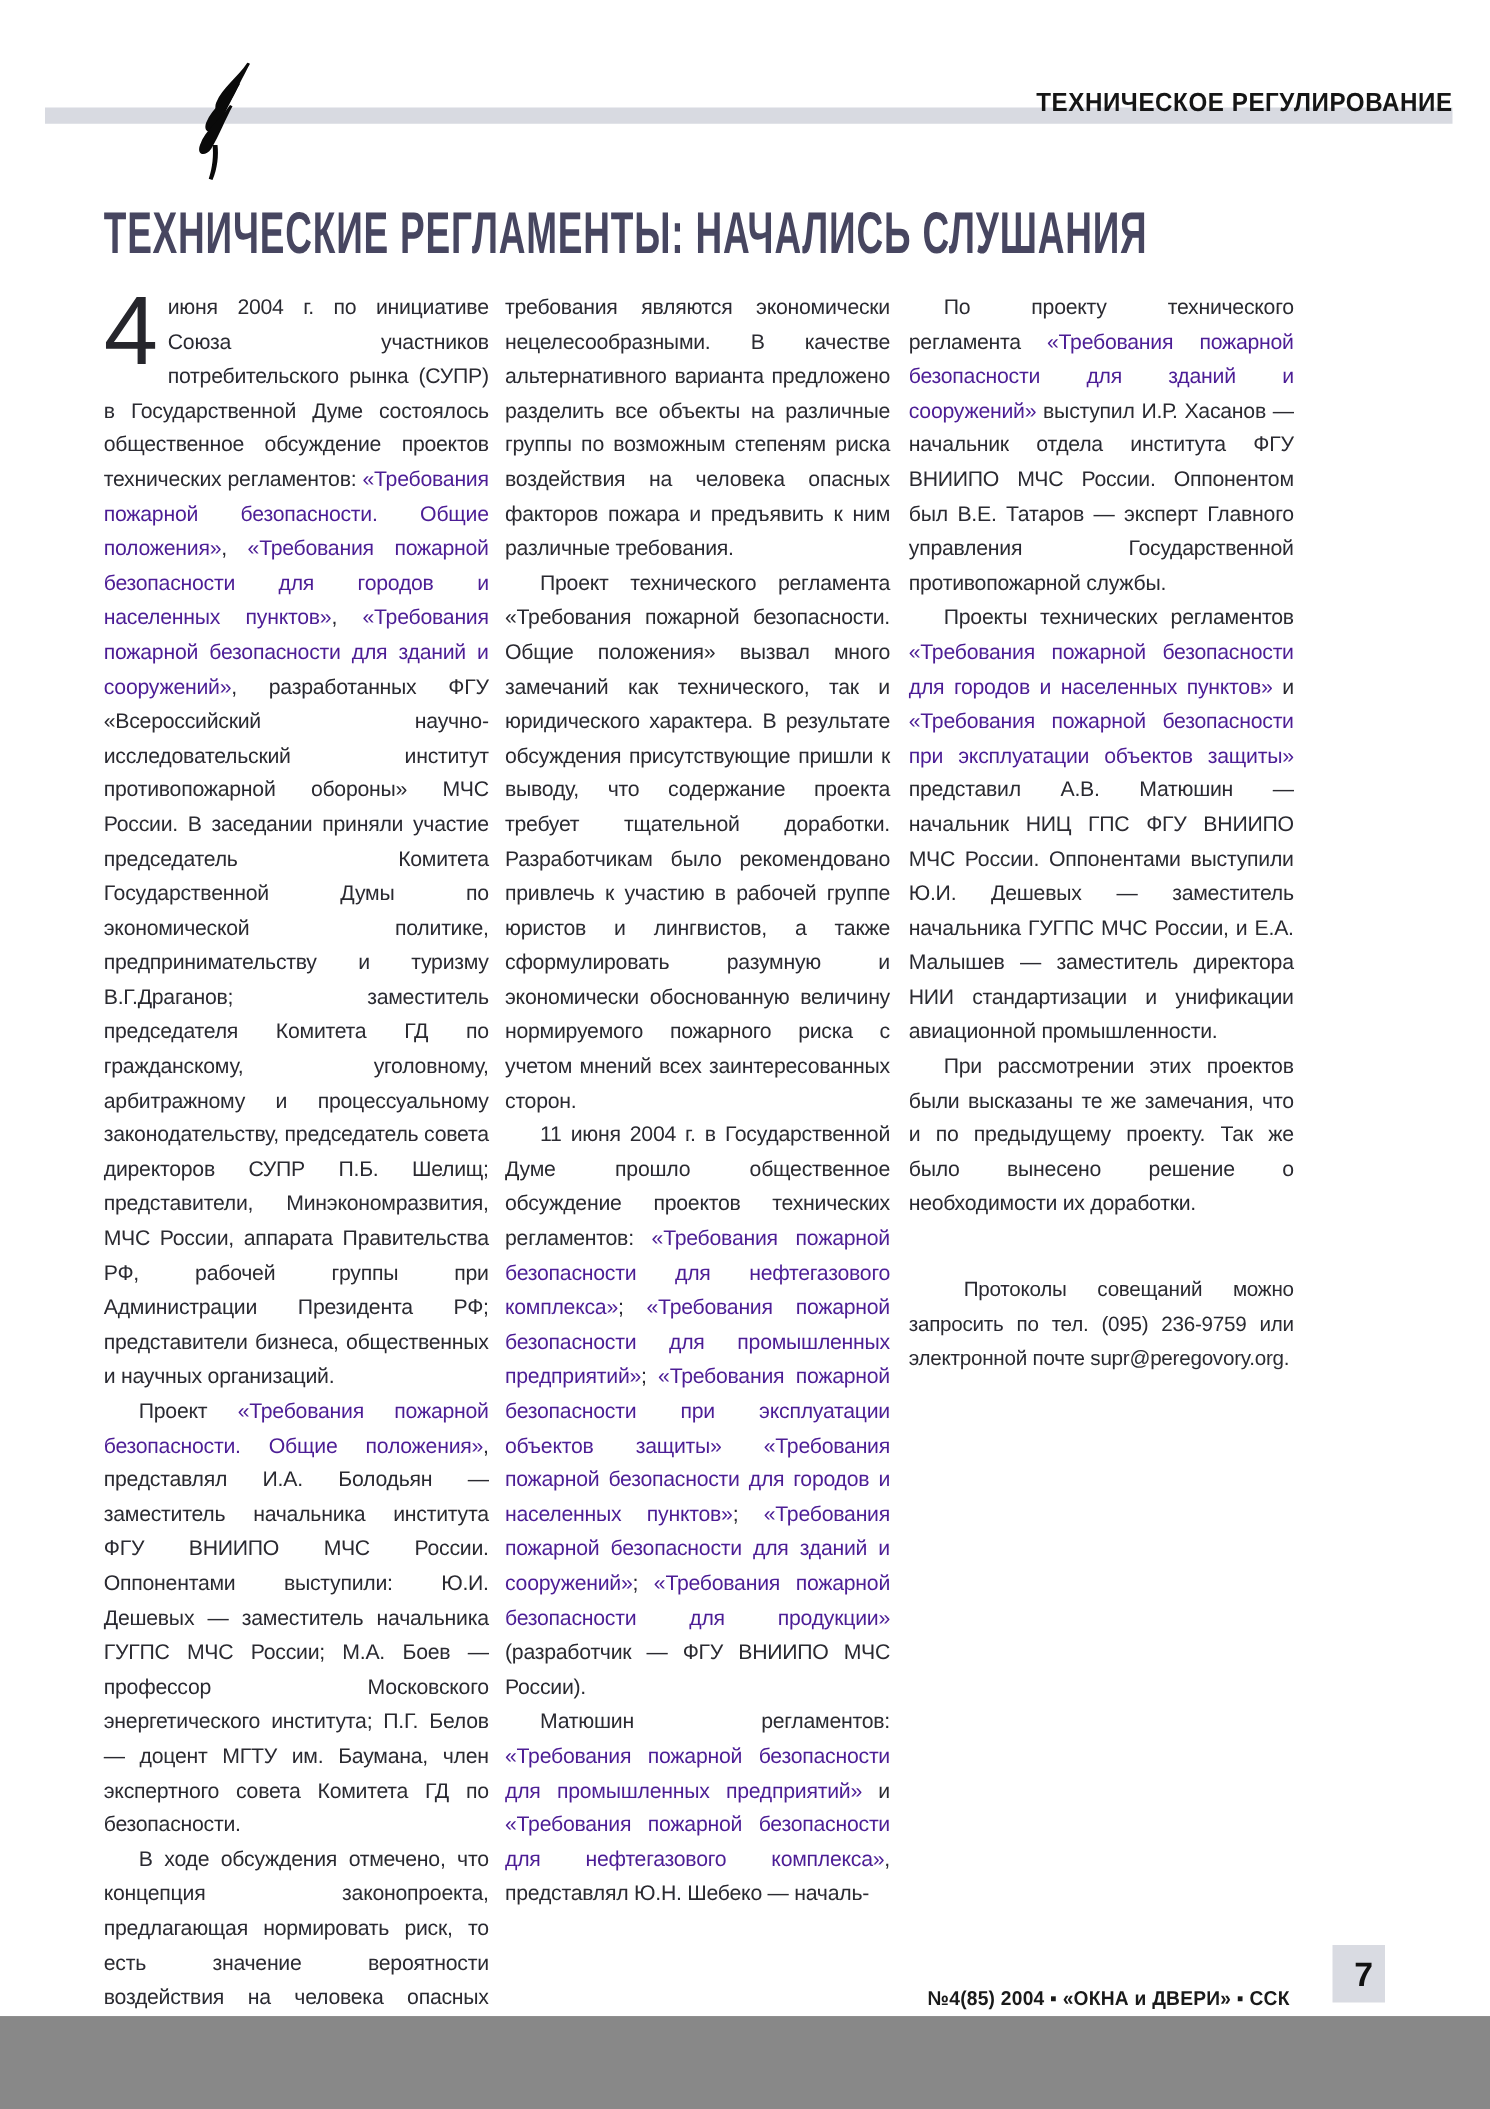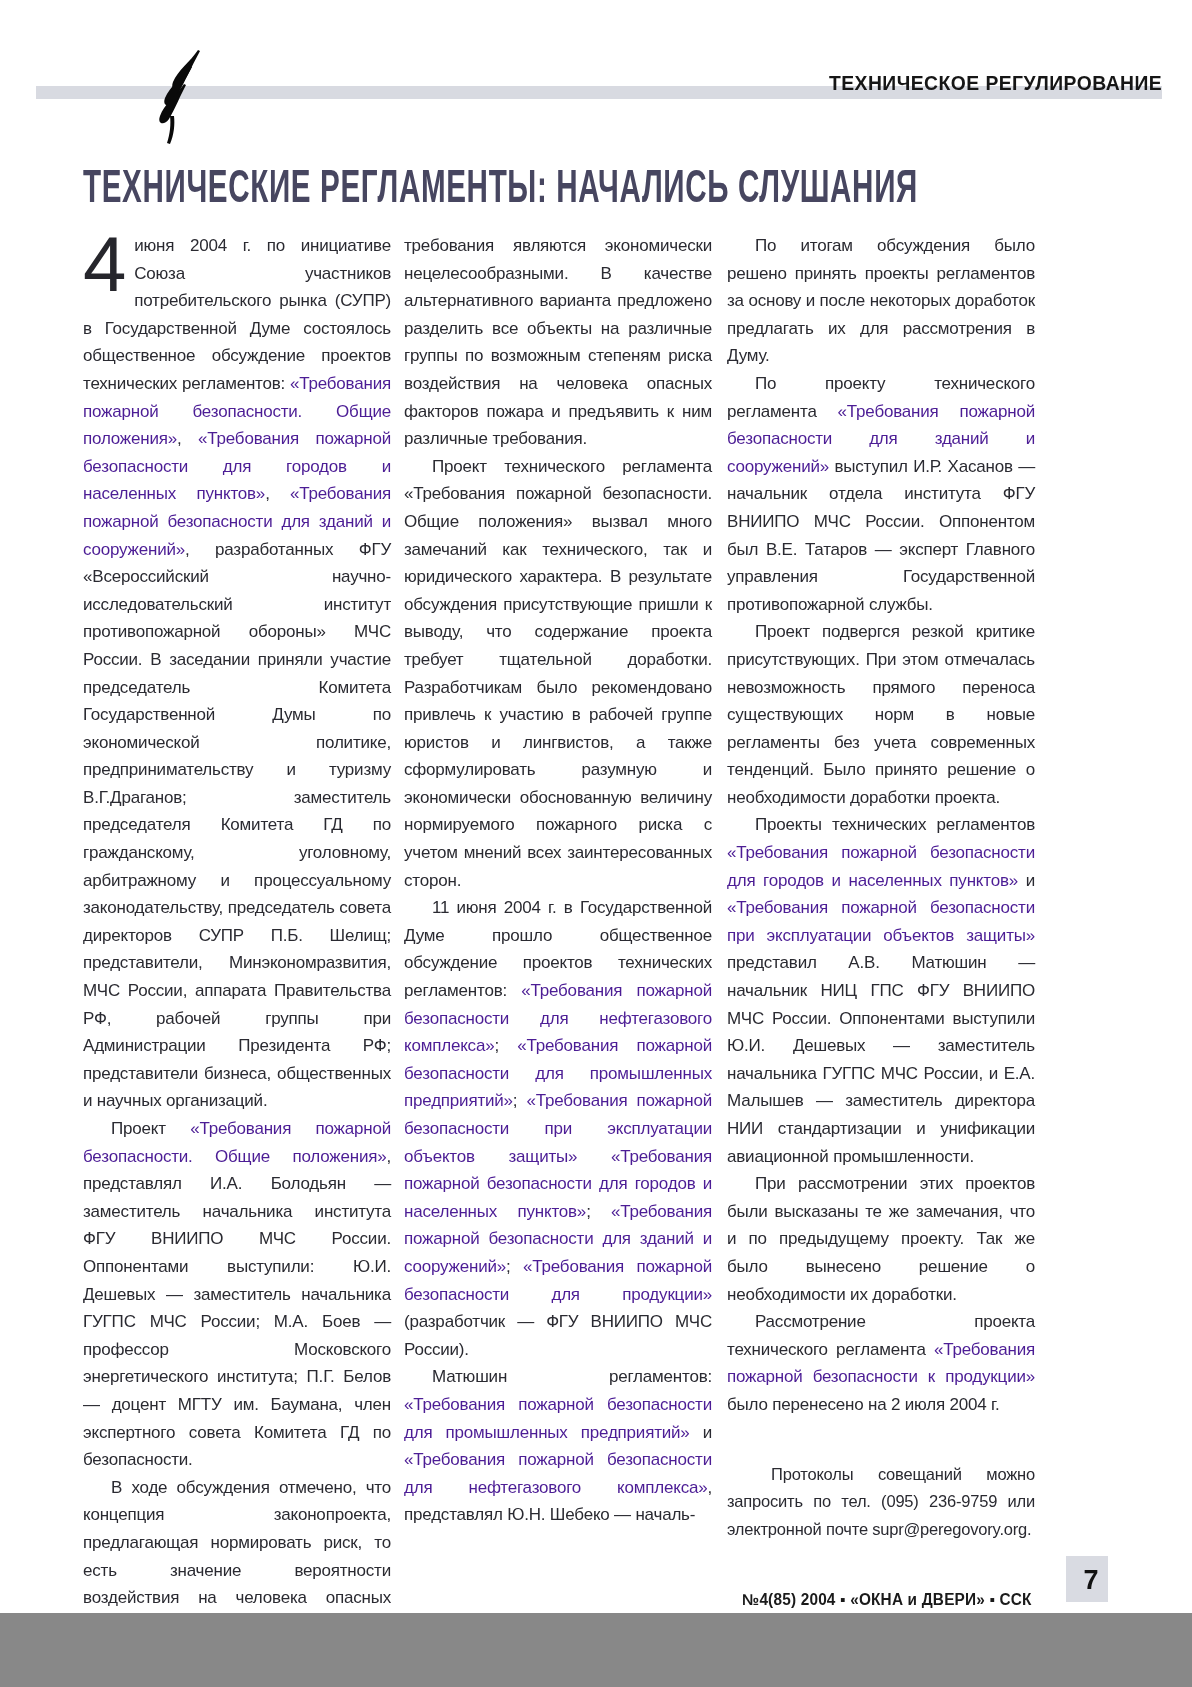--- a/index.html
+++ b/index.html
@@ -97,26 +97,23 @@
         <p class="para" data-name="paragraph"><span data-name="text-run">Проект </span><b data-name="bold-run">«Требования пожарной безопасности. Общие положения»</b><span data-name="text-run">, представлял И.А. Болодьян — заместитель начальника института ФГУ ВНИИПО МЧС России. Оппонентами выступили: Ю.И. Дешевых — заместитель начальника ГУГПС МЧС России; М.А. Боев — профессор Московского энергетического института; П.Г. Белов — доцент МГТУ им. Баумана, член экспертного совета Комитета ГД по безопасности.</span></p>
         <p class="para" data-name="paragraph"><span data-name="text-run">В ходе обсуждения отмечено, что концепция законопроекта, предлагающая нормировать риск, то есть значение вероятности воздействия на человека опасных факторов пожара, является единственно правильной и соответствует международной практике. Однако предлагающиеся в законопроекте показатели риска вызвали у многих собравшихся сомнения в возможности реализации их на практике. Было подчеркнуто, что завышенные</span></p>
       </div>
       <div class="col" data-name="column-2">
         <p class="para noindent" data-name="paragraph"><span data-name="text-run">требования являются экономически нецелесообразными. В качестве альтернативного варианта предложено разделить все объекты на различные группы по возможным степеням риска воздействия на человека опасных факторов пожара и предъявить к ним различные требования.</span></p>
         <p class="para" data-name="paragraph"><span data-name="text-run">Проект технического регламента «Требования пожарной безопасности. Общие положения» вызвал много замечаний как технического, так и юридического характера. В результате обсуждения присутствующие пришли к выводу, что содержание проекта требует тщательной доработки. Разработчикам было рекомендовано привлечь к участию в рабочей группе юристов и лингвистов, а также сформулировать разумную и экономически обоснованную величину нормируемого пожарного риска с учетом мнений всех заинтересованных сторон.</span></p>
         <p class="para" data-name="paragraph"><span data-name="text-run">11 июня 2004 г. в Государственной Думе прошло общественное обсуждение проектов технических регламентов: </span><b data-name="bold-run">«Требования пожарной безопасности для нефтегазового комплекса»</b><span data-name="text-run">; </span><b data-name="bold-run">«Требования пожарной безопасности для промышленных предприятий»</b><span data-name="text-run">; </span><b data-name="bold-run">«Требования пожарной безопасности при эксплуатации объектов защиты»</b><span data-name="text-run"> </span><b data-name="bold-run">«Требования пожарной безопасности для городов и населенных пунктов»</b><span data-name="text-run">; </span><b data-name="bold-run">«Требования пожарной безопасности для зданий и сооружений»</b><span data-name="text-run">; </span><b data-name="bold-run">«Требования пожарной безопасности для продукции»</b><span data-name="text-run"> (разработчик — ФГУ ВНИИПО МЧС России).</span></p>
         <p class="para" data-name="paragraph"><span data-name="text-run">Матюшин регламентов: </span><b data-name="bold-run">«Требования пожарной безопасности для промышленных предприятий»</b><span data-name="text-run"> и </span><b data-name="bold-run">«Требования пожарной безопасности для нефтегазового комплекса»</b><span data-name="text-run">, представлял Ю.Н. Шебеко — началь-</span></p>
       </div>
       <div class="col" data-name="column-3">
-        <p class="para" data-name="paragraph"><span data-name="text-run">По итогам обсуждения было решено принять проекты регламентов за основу и после некоторых доработок предлагать их для рассмотрения в Думу.</span></p>
         <p class="para" data-name="paragraph"><span data-name="text-run">По проекту технического регламента </span><b data-name="bold-run">«Требования пожарной безопасности для зданий и сооружений»</b><span data-name="text-run"> выступил И.Р. Хасанов — начальник отдела института ФГУ ВНИИПО МЧС России. Оппонентом был В.Е. Татаров — эксперт Главного управления Государственной противопожарной службы.</span></p>
-        <p class="para" data-name="paragraph"><span data-name="text-run">Проект подвергся резкой критике присутствующих. При этом отмечалась невозможность прямого переноса существующих норм в новые регламенты без учета современных тенденций. Было принято решение о необходимости доработки проекта.</span></p>
         <p class="para" data-name="paragraph"><span data-name="text-run">Проекты технических регламентов </span><b data-name="bold-run">«Требования пожарной безопасности для городов и населенных пунктов»</b><span data-name="text-run"> и </span><b data-name="bold-run">«Требования пожарной безопасности при эксплуатации объектов защиты»</b><span data-name="text-run"> представил А.В. Матюшин — начальник НИЦ ГПС ФГУ ВНИИПО МЧС России. Оппонентами выступили Ю.И. Дешевых — заместитель начальника ГУГПС МЧС России, и Е.А. Малышев — заместитель директора НИИ стандартизации и унификации авиационной промышленности.</span></p>
         <p class="para" data-name="paragraph"><span data-name="text-run">При рассмотрении этих проектов были высказаны те же замечания, что и по предыдущему проекту. Так же было вынесено решение о необходимости их доработки.</span></p>
-        <p class="para" data-name="paragraph"><span data-name="text-run">Рассмотрение проекта технического регламента </span><b data-name="bold-run">«Требования пожарной безопасности к продукции»</b><span data-name="text-run"> было перенесено на 2 июля 2004 г.</span></p>
         <p class="para noindent note" data-name="paragraph"><span data-name="text-run">Протоколы совещаний можно запросить по тел. (095) 236-9759 или электронной почте supr@peregovory.org.</span></p>
       </div>
     </div>
 
   <div id="footer-issue" data-name="footer-issue-info">№4(85) 2004 ▪ «ОКНА и ДВЕРИ» ▪ ССК</div>
 
   <div id="page-number-box" data-name="page-number-box">
     <span id="page-number" data-name="page-number">7</span>
   </div>
 

